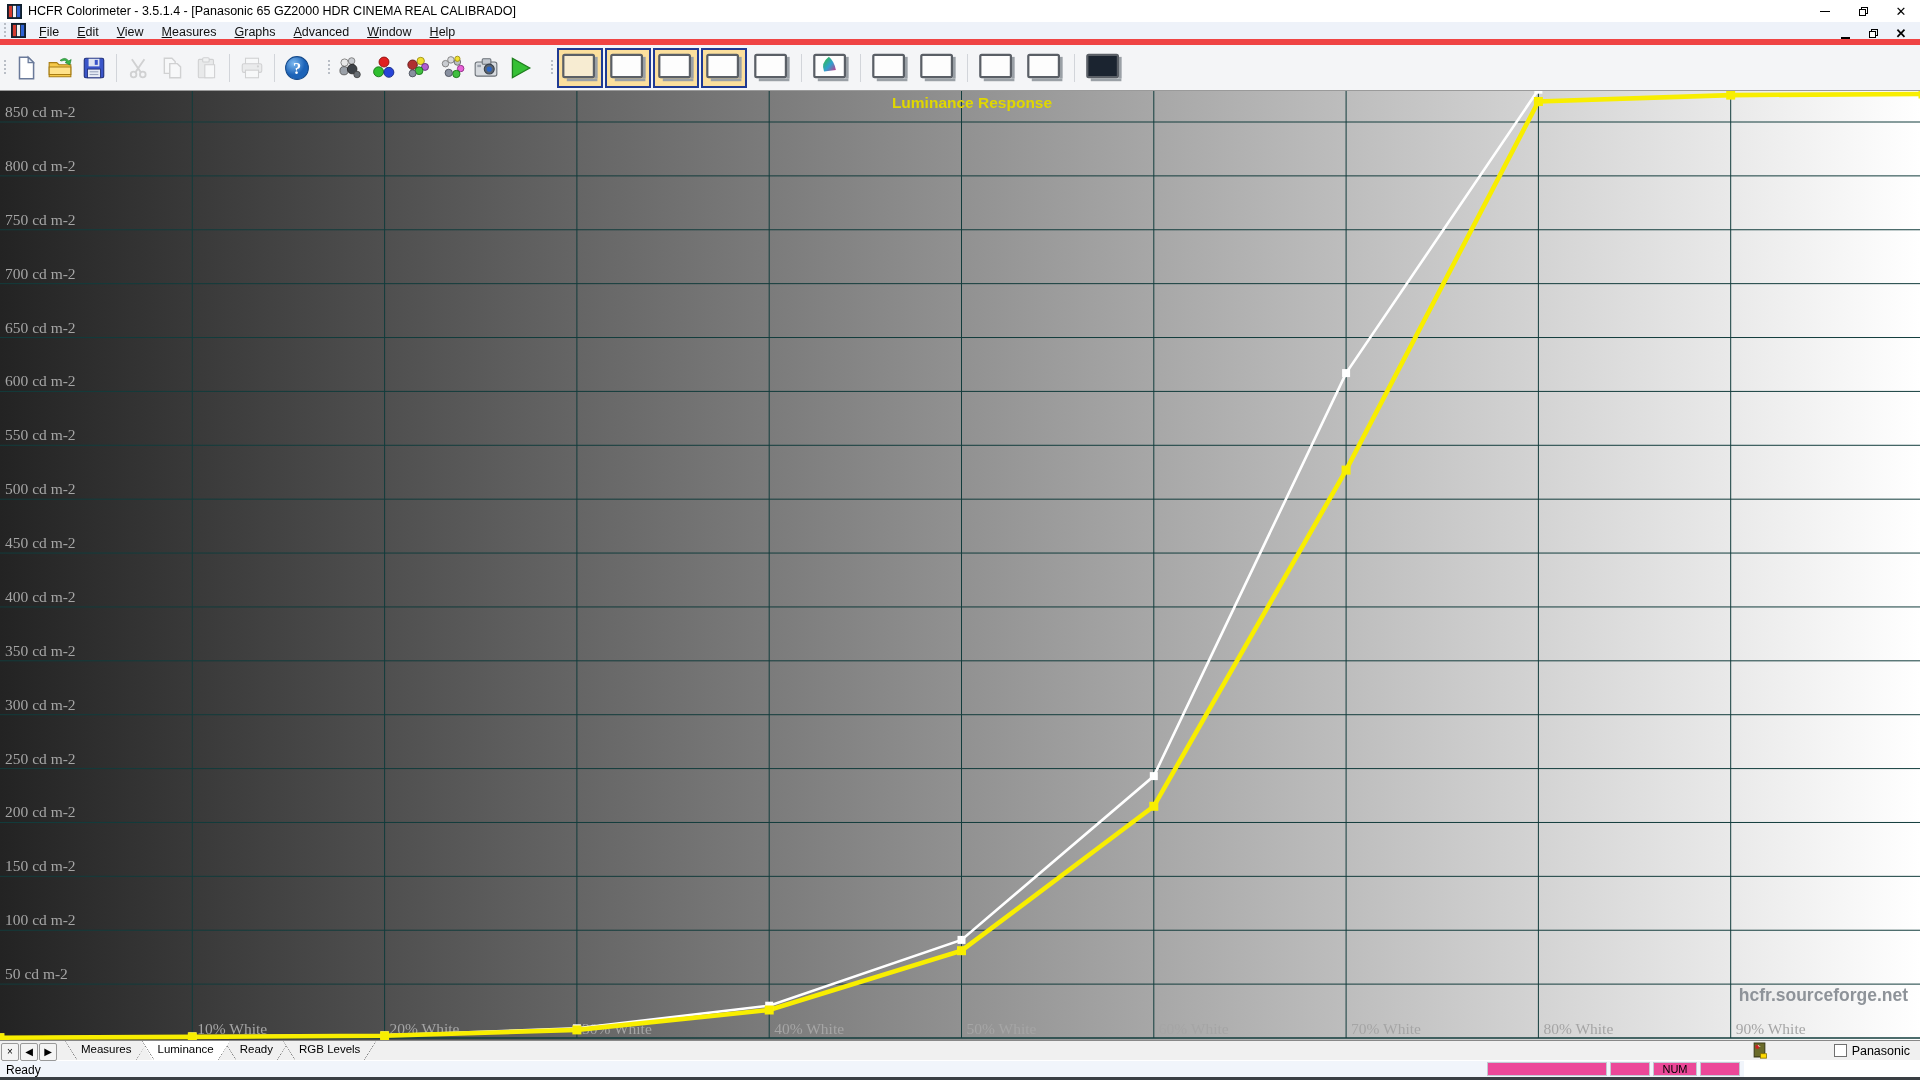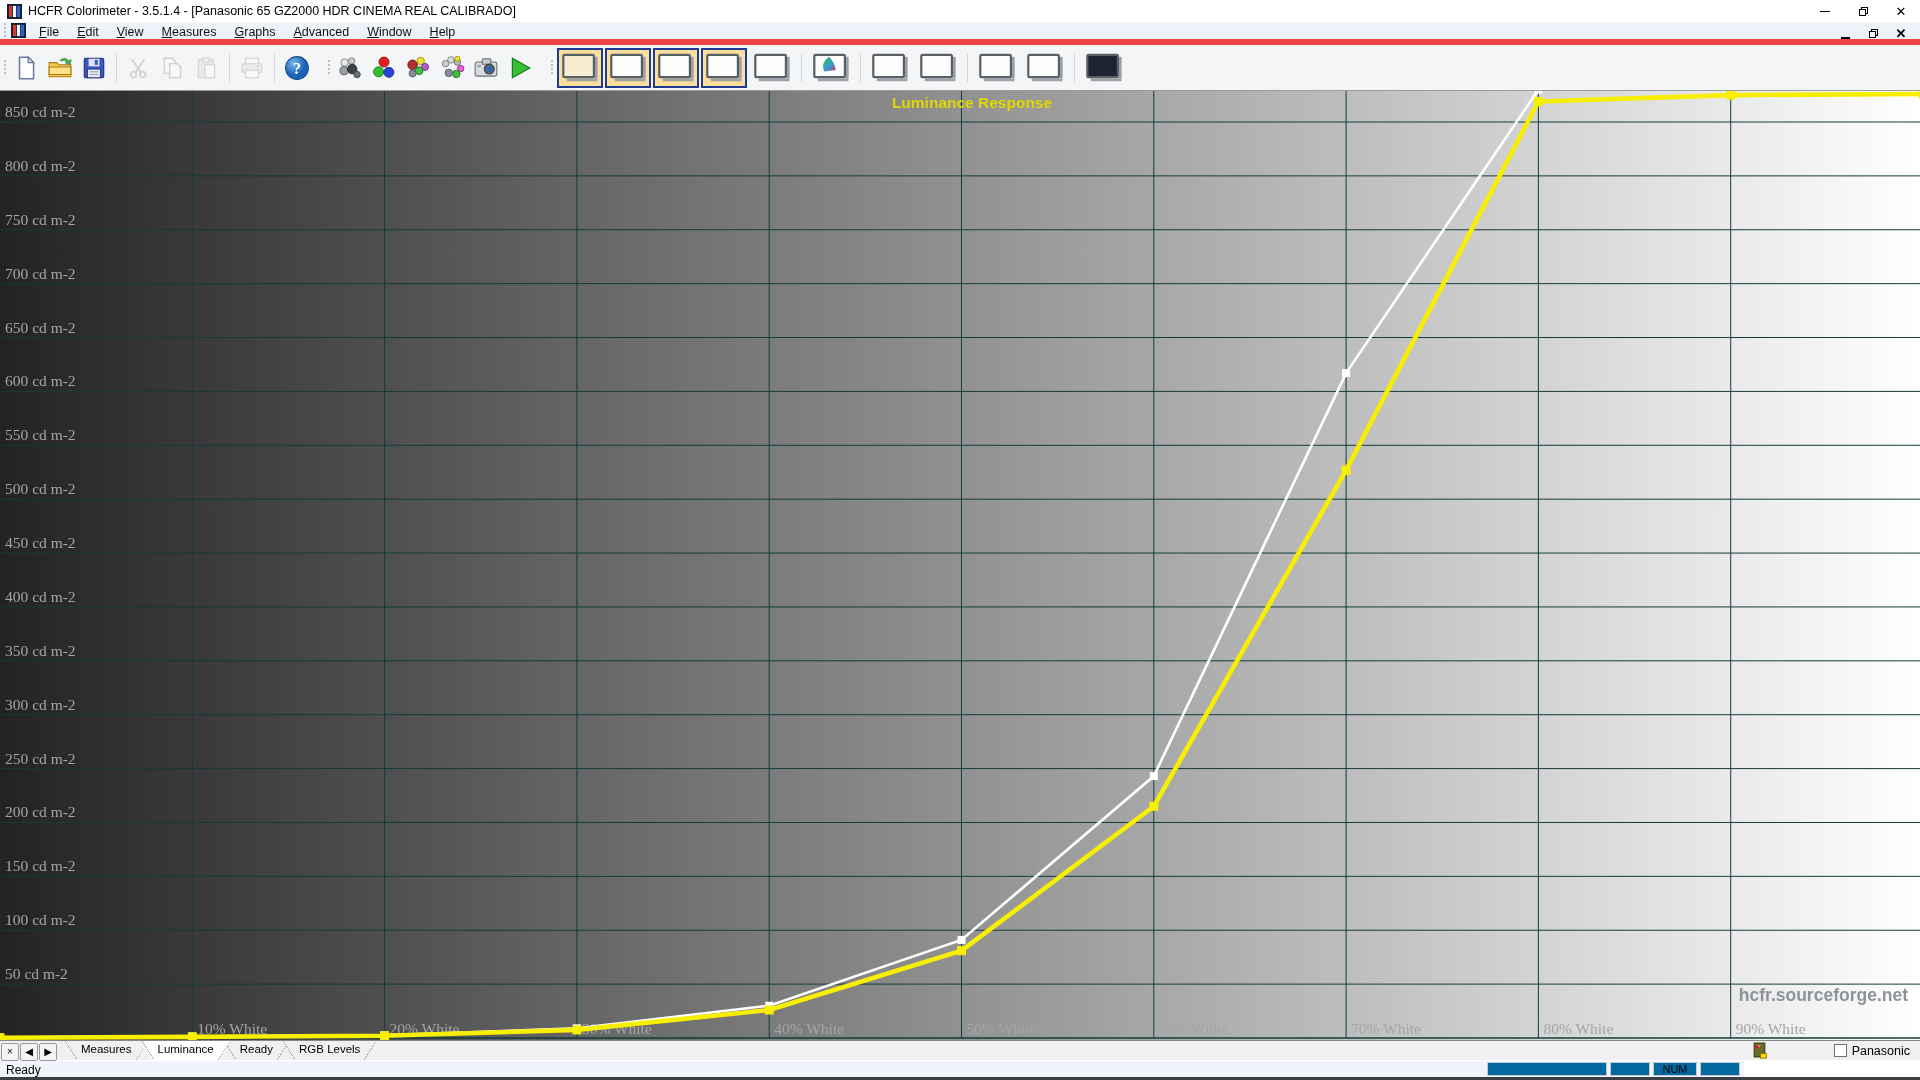--- a/index.html
+++ b/index.html
@@ -73,21 +73,21 @@
   #tray-icon { width:17px; height:17px; margin-top:1px; }
   #reference-wrap { display:flex; align-items:center; gap:5px; margin:0 10px 0 66px; }
   #reference-checkbox { width:13px; height:13px; border:1px solid #707070; background:#fff; }
   #reference-label { font-size:12.5px; color:#000; }
 
   
   #statusbar { position:absolute; top:1061px; left:0; width:1744px; height:16px;
                background:#f1f5fb; display:flex; align-items:flex-end; font-size:12px; }
   #status-left { margin-left:6px; color:#000; }
   #status-panes { position:absolute; right:4px; top:1px; height:14px; display:flex; gap:3px; }
-  .pane { height:14px; border:1px solid #c3c9d2; background:#0369a1; font-size:11px;
+  .pane { height:14px; border:1px solid #c3c9d2; background:#ec4899; font-size:11px;
           text-align:center; line-height:13px; color:#000; }
   .pane:nth-child(1){ width:120px; }
   .pane:nth-child(2){ width:40px; }
   .pane:nth-child(3){ width:44px; }
   .pane:nth-child(4){ width:40px; }
   #bottom-strip { position:absolute; top:1077px; left:0; width:1920px; height:3px; background:#3a3f44; }
 </style>
 </head>
 <body>
 

